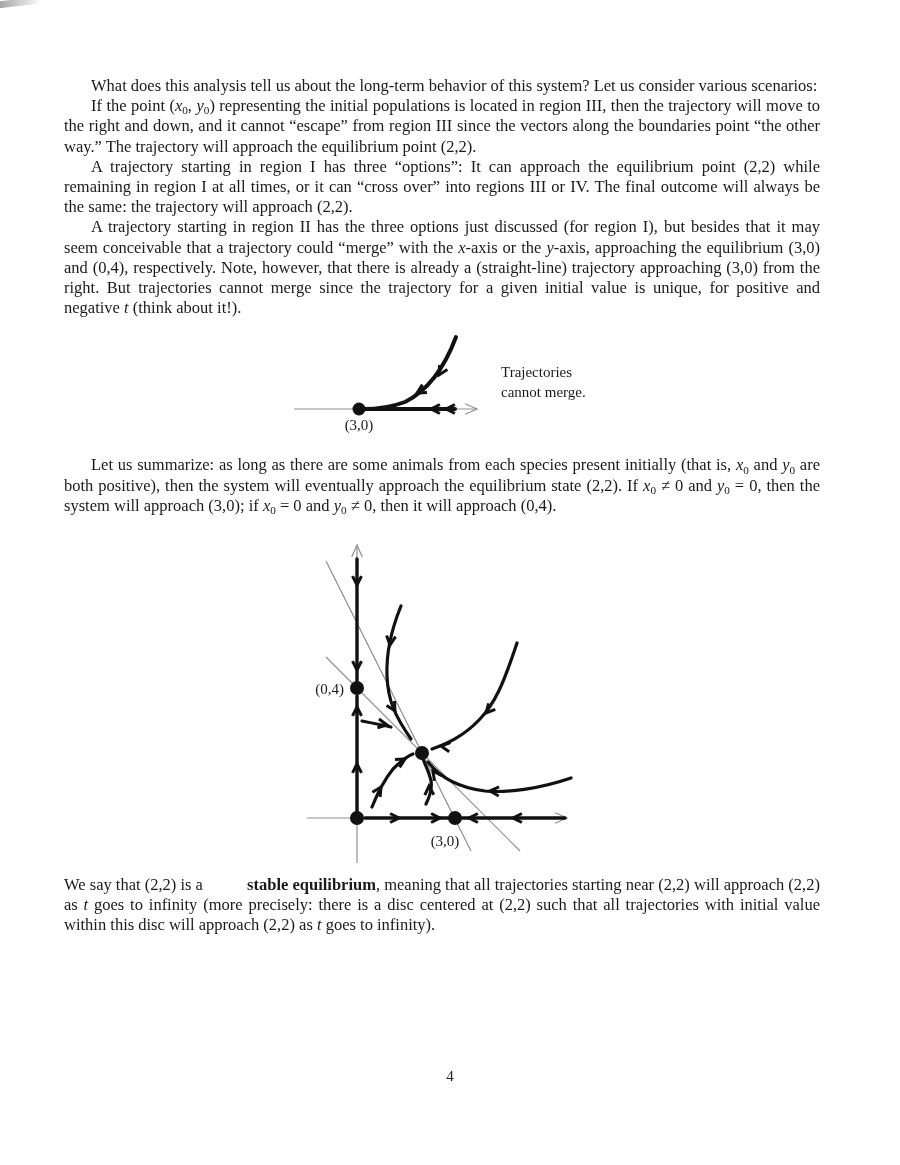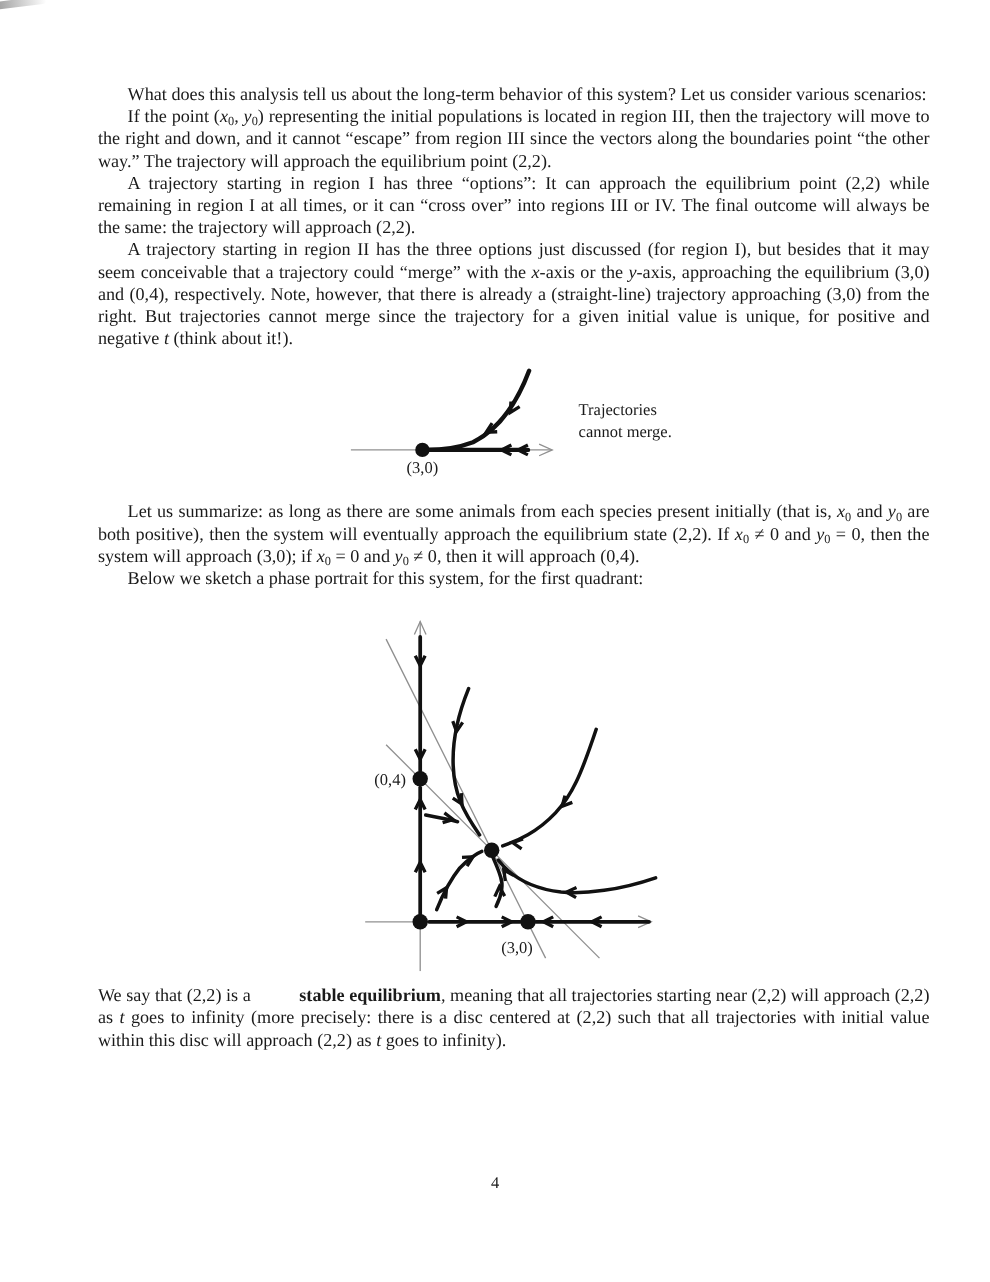--- a/index.html
+++ b/index.html
@@ -2,21 +2,21 @@
 <html><head>
 <meta charset="utf-8">
 <style>
   html, body { margin: 0; padding: 0; background: #ffffff; }
   body {
     width: 900px; height: 1165px; position: relative; overflow: hidden;
     font-family: "Liberation Serif", "DejaVu Serif", serif;
     color: #1a1a1a;
   }
   .content {
-    position: absolute; left: 89px; top: 76px; width: 756px;
+    position: absolute; left: 64px; top: 76px; width: 756px;
   }
   p.para {
     margin: 0; font-size: 16.5px; line-height: 20.2px; text-align: justify;
   }
   p.para.indent { text-indent: 27px; }
   .it { font-style: italic; }
   .bd { font-weight: bold; margin-left: 40px; }
   sub.sm { font-size: 68%; vertical-align: baseline; position: relative; top: 0.28em; line-height: 0; }
   .figure { position: relative; }
   .fig1 { margin: 13px 0 16px 225px; width: 310px; height: 108px; }
@@ -55,21 +55,20 @@
         <path d="M 165.9,82.5 L 157,78 L 165.9,73.5" stroke="#111111" stroke-width="3" fill="none"></path>
         <path d="M 150.9,82.5 L 142,78 L 150.9,73.5" stroke="#111111" stroke-width="3" fill="none"></path>
         <circle cx="70" cy="78" r="6.5" fill="#111111"></circle>
         <text x="70" y="99" text-anchor="middle" font-size="15" fill="#1a1a1a">(3,0)</text>
         <text x="212" y="46" text-anchor="start" font-size="15" fill="#1a1a1a">Trajectories</text>
         <text x="212" y="66" text-anchor="start" font-size="15" fill="#1a1a1a">cannot merge.</text>
       </svg>
   </div>
 
   <p class="para indent"><span>Let us summarize: as long as there are some animals from each species present initially (that is, </span><span class="it">x</span><sub class="sm">0</sub><span> and </span><span class="it">y</span><sub class="sm">0</sub><span> are both positive), then the system will eventually approach the equilibrium state (2,2). If </span><span class="it">x</span><sub class="sm">0</sub><span> ≠ 0 and </span><span class="it">y</span><sub class="sm">0</sub><span> = 0, then the system will approach (3,0); if </span><span class="it">x</span><sub class="sm">0</sub><span> = 0 and </span><span class="it">y</span><sub class="sm">0</sub><span> ≠ 0, then it will approach (0,4).</span></p>
-  <p class="para indent"><span>Below we sketch a phase portrait for this system, for the first quadrant:</span></p>
 
   <div class="figure fig2">
     <svg width="280" height="330" viewBox="0 0 280 330">
         <line x1="58" y1="12" x2="58" y2="330" stroke="#909090" stroke-width="1.2"></line>
         <line x1="8" y1="285" x2="268" y2="285" stroke="#909090" stroke-width="1.2"></line>
         <line x1="27" y1="28" x2="172" y2="318" stroke="#909090" stroke-width="1.2"></line>
         <line x1="27" y1="124" x2="221" y2="318" stroke="#909090" stroke-width="1.2"></line>
         <path d="M 52.7,23.9 L 58,12 L 63.3,23.9" stroke="#909090" stroke-width="1.2" fill="none"></path>
         <path d="M 256.1,279.7 L 268,285 L 256.1,290.3" stroke="#909090" stroke-width="1.2" fill="none"></path>
         <path d="M 58,26 L 58,148" stroke="#111111" stroke-width="3.4" fill="none" stroke-linecap="round"></path>

